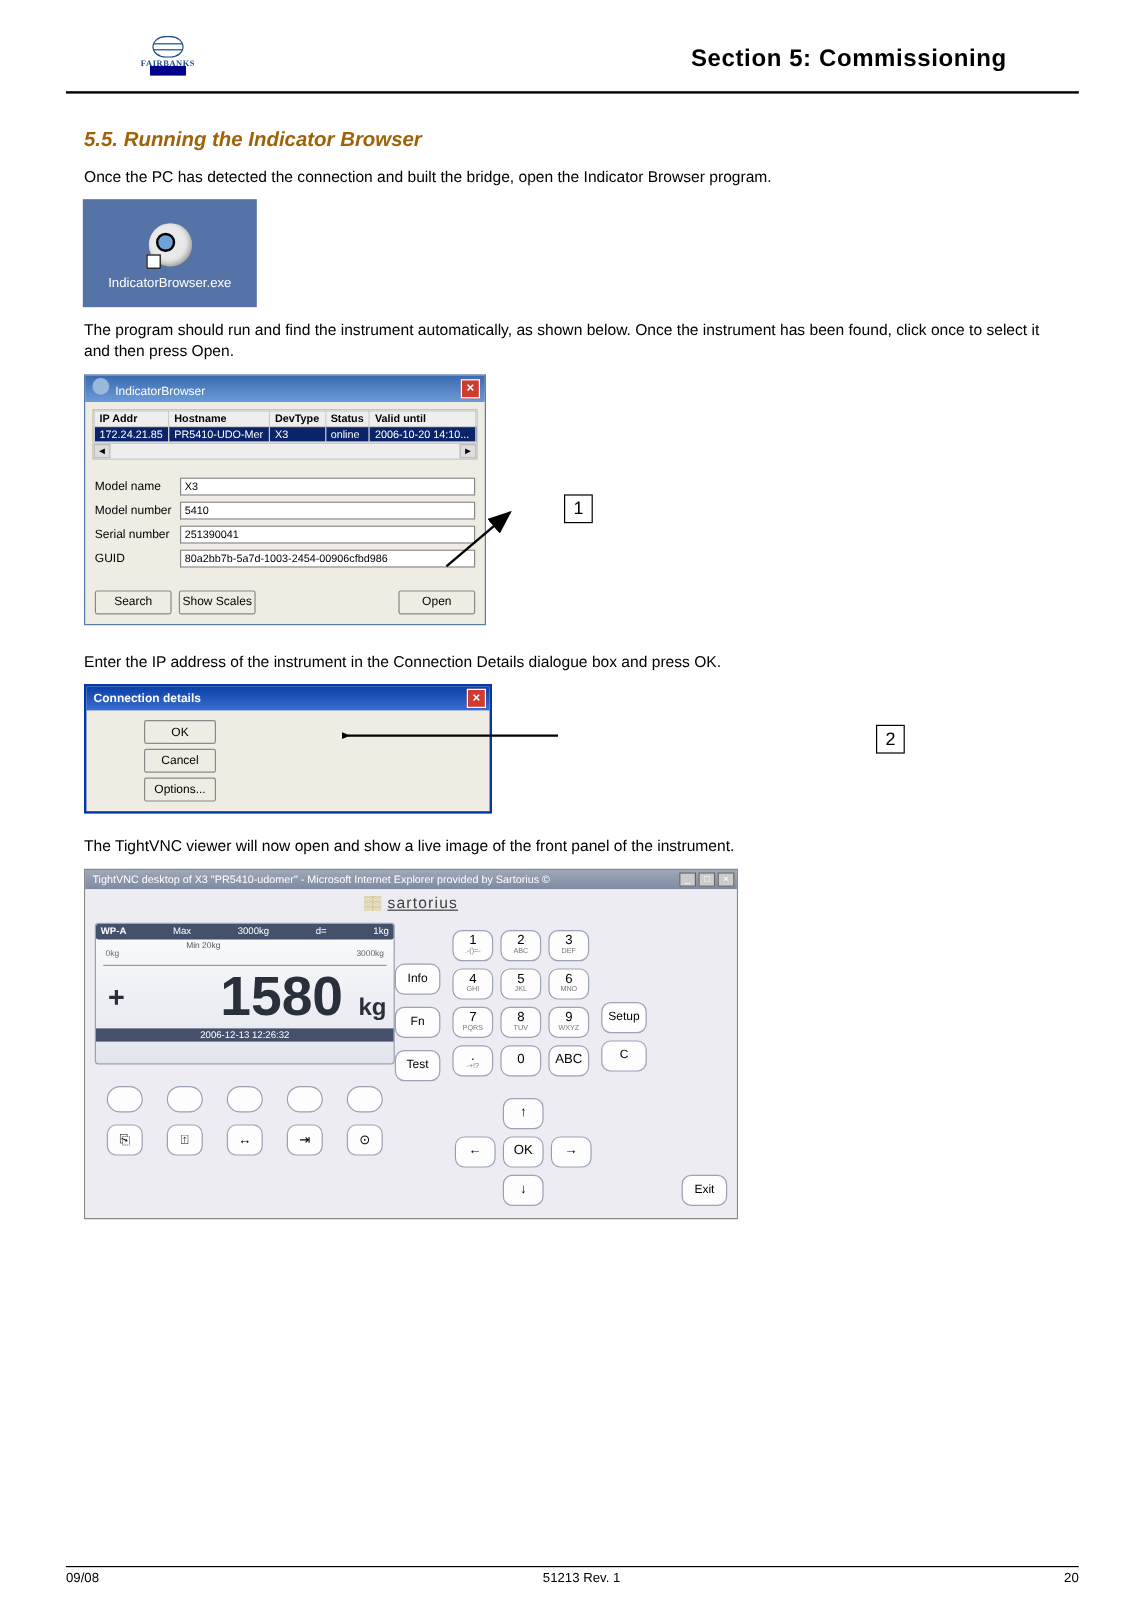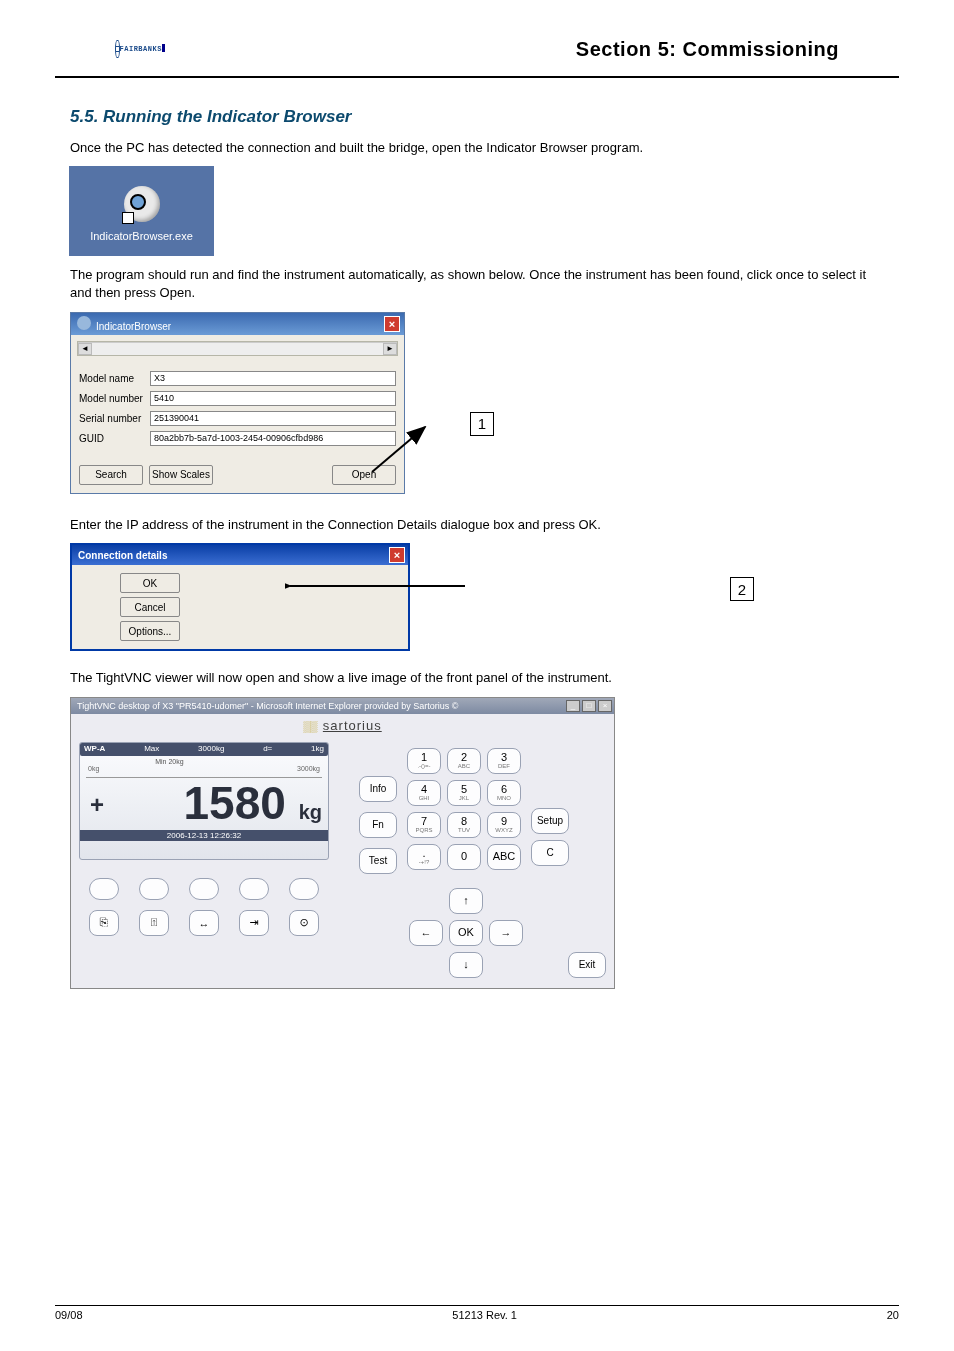--- a/index.html
+++ b/index.html
@@ -15,23 +15,23 @@
   .page-header {
     display: flex;
     justify-content: space-between;
     align-items: center;
     padding: 30px 60px 8px 60px;
     border-bottom: 2px solid #000;
     margin: 0 55px 6px 55px;
   }
   .fairbanks-logo {
     width: 50px; height: 38px;
-    display: flex; flex-direction: row; align-items: center;
+    display: flex; flex-direction: column; align-items: center;
     font-size: 7px; font-weight: bold; color: #1a4a8a;
-    font-family: Liberation Mono, monospace; letter-spacing: 0.5px;
+    font-family: Liberation Serif, serif; letter-spacing: 0.5px;
   }
   .fairbanks-logo .globe {
     width: 26px; height: 18px; border: 1.5px solid #1a4a8a;
     border-radius: 50% / 60%; position: relative; margin-bottom: 1px;
   }
   .fairbanks-logo .globe::before, .fairbanks-logo .globe::after {
     content: ""; position: absolute; left: 0; right: 0;
     border-top: 1px solid #1a4a8a;
   }
   .fairbanks-logo .globe::before { top: 5px; }
@@ -176,21 +176,21 @@
   .vnc-title{
     height:16px;background:linear-gradient(#a0a8b8,#7d8aa2);
     color:#fff;font-size:9px;display:flex;align-items:center;
     justify-content:space-between;padding:0 2px 0 6px;
   }
   .vnc-title .winbtns{display:flex;gap:2px;}
   .vnc-title .wb{width:14px;height:12px;background:#ccc;border:1px solid #666;font-size:8px;text-align:center;line-height:10px;}
   .sar-header{height:24px;display:flex;align-items:center;justify-content:center;gap:6px;background:#ececf2;}
   .sar-logo-dots{color:#c5b04a;letter-spacing:-1px;font-size:11px;}
   .sar-name{font-size:13px;color:#404040;letter-spacing:1px;text-decoration:underline;}
-  .sar-body{display:flex;padding:4px 8px 10px 8px;background:#ececf2;gap:30px;}
+  .sar-body{display:flex;padding:4px 8px 10px 8px;background:#ececf2;gap:0;}
   .sar-left{width:250px;}
   .sar-right{flex:1;display:flex;flex-direction:column;gap:8px;padding-top:6px;}
   .sar-display{
     background:linear-gradient(#fbfcfe,#e2e5ec);border:1px solid #9aa2b4;
     border-radius:3px;padding:3px 6px;height:118px;position:relative;
   }
   .sar-topbar{background:#45506b;color:#fff;font-size:8px;height:13px;display:flex;justify-content:space-between;padding:0 4px;border-radius:2px;margin:-3px -6px 2px -6px;}
   .sar-topbar span{padding-top:1px;}
   .sar-scale{font-size:7px;color:#666;display:flex;justify-content:space-between;padding:0 2px;}
   .sar-ticks{height:6px;border-bottom:1px solid #999;position:relative;margin-bottom:2px;}
@@ -225,21 +225,21 @@
 <div class="page-header">
   <div class="fairbanks-logo">
     <div class="globe"></div>
     <span>FAIRBANKS</span>
     <div class="tag"></div>
   </div>
   <div class="section-title">Section 5: Commissioning</div>
 </div>
 
 <div class="body-col">
-  <p style="font-size:17px;font-style:italic;font-weight:bold;font-family:Arial;color:#0c4a6e;margin-bottom:6px;">5.5. Running the Indicator Browser</p>
+  <p style="font-size:17px;font-style:italic;font-weight:bold;font-family:Arial;color:#a16207;margin-bottom:6px;">5.5. Running the Indicator Browser</p>
 
   <p>Once the PC has detected the connection and built the bridge, open the Indicator Browser program.</p>
 
   <div class="fig-wrap">
     <div class="shortcut-tile">
       <div class="icon">
         <div class="lens"></div>
         <div class="arrow">↗</div>
       </div>
       <span>IndicatorBrowser.exe</span>
@@ -248,20 +248,38 @@
 
   <p>The program should run and find the instrument automatically, as shown below. Once the instrument has been found, click once to select it and then press Open.</p>
 
   <div class="fig-wrap" style="position:relative;">
     <div class="ib-window">
       <div class="ib-title">
         <span><span class="t-icon"></span><span>IndicatorBrowser</span></span>
         <span class="close">×</span>
       </div>
       <div class="ib-grid">
+        <table>
+          <tbody>
+              <tr>
+            <th>IP Addr</th>
+            <th>Hostname</th>
+            <th>DevType</th>
+            <th>Status</th>
+            <th>Valid until</th>
+          </tr>
+          <tr class="sel">
+            <td>172.24.21.85</td>
+            <td>PR5410-UDO-Mer</td>
+            <td>X3</td>
+            <td>online</td>
+            <td>2006-10-20 14:10...</td>
+          </tr>
+        </tbody>
+          </table>
         <div class="ib-scroll">
             <span>◄</span>
             <span>►</span>
           </div>
       </div>
       <div class="ib-form">
         <div class="ib-row">
             <label>Model name</label>
             <input value="X3" style="">
           </div>

